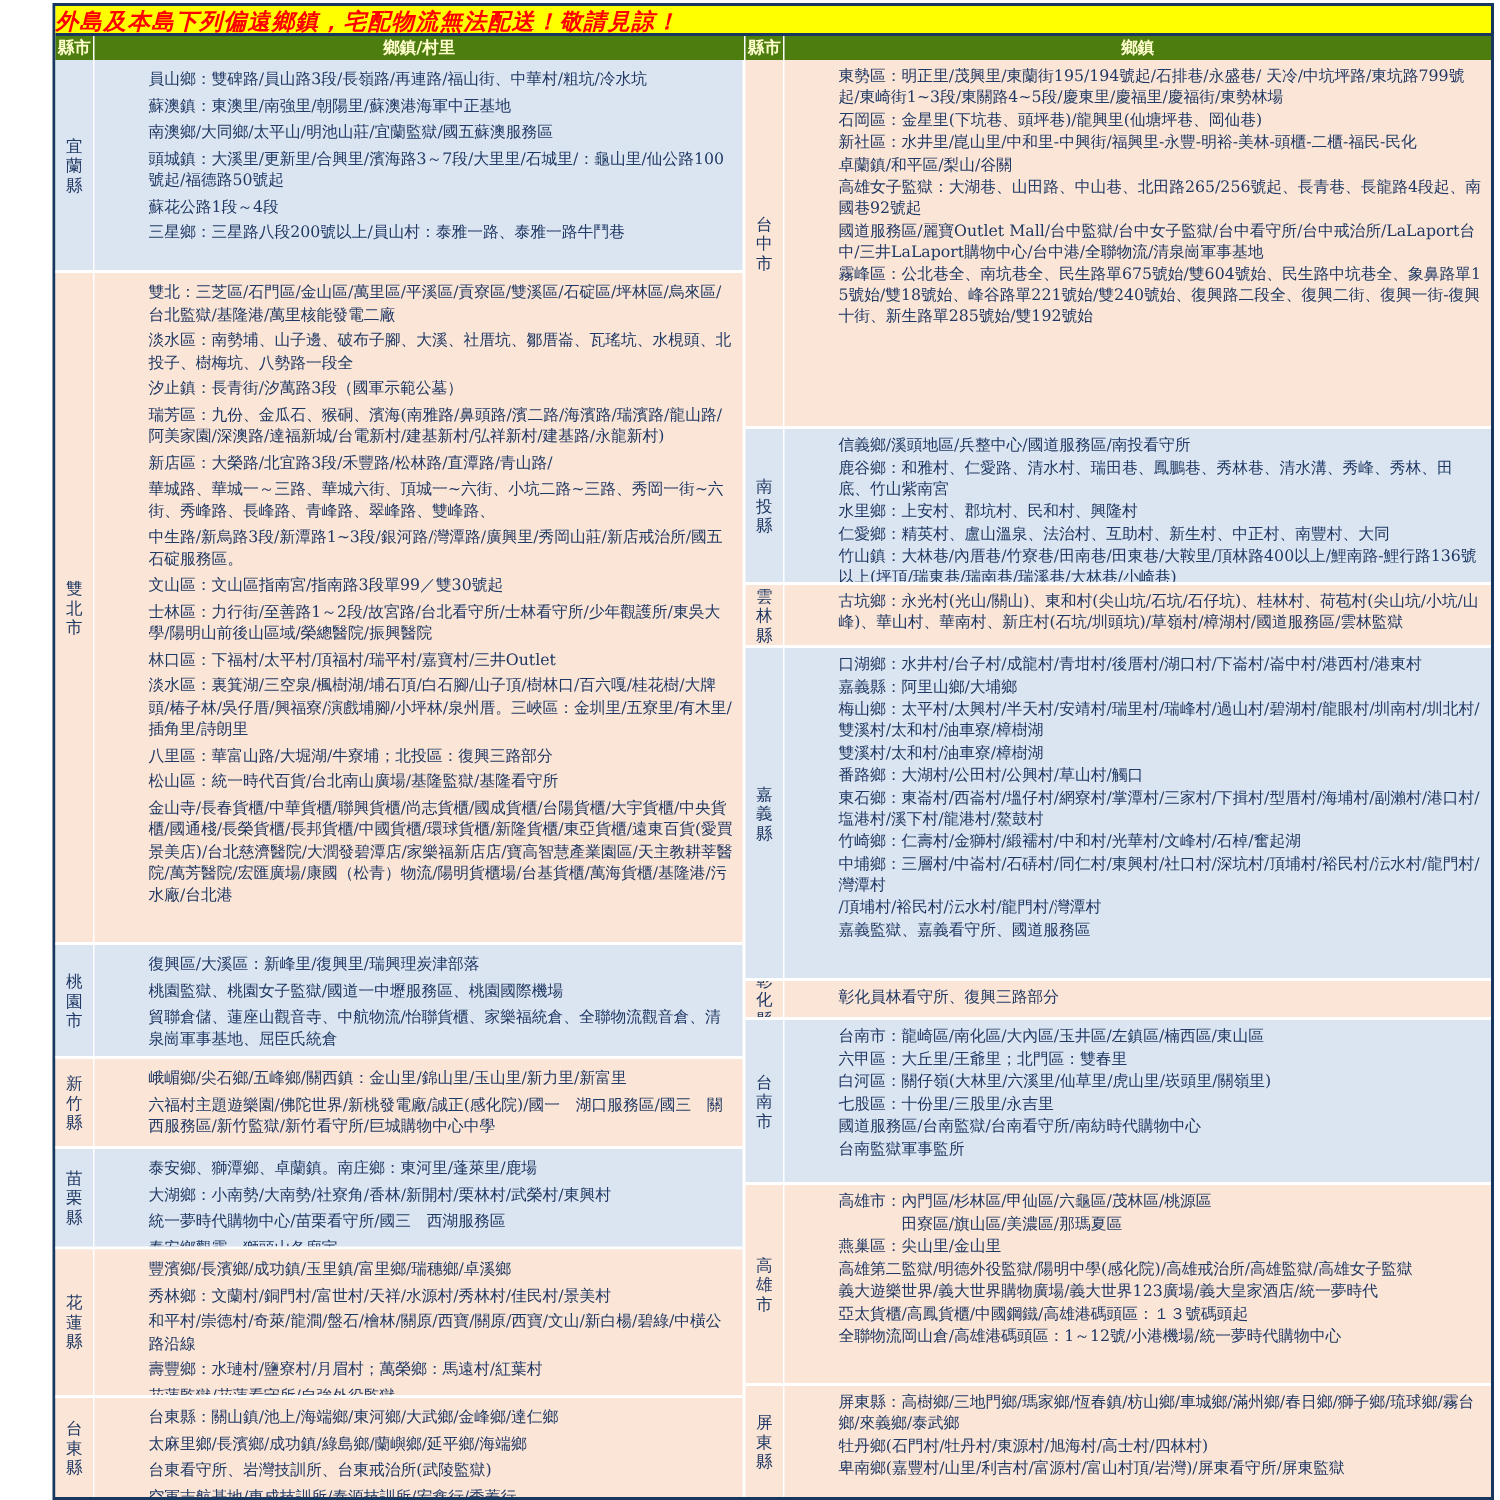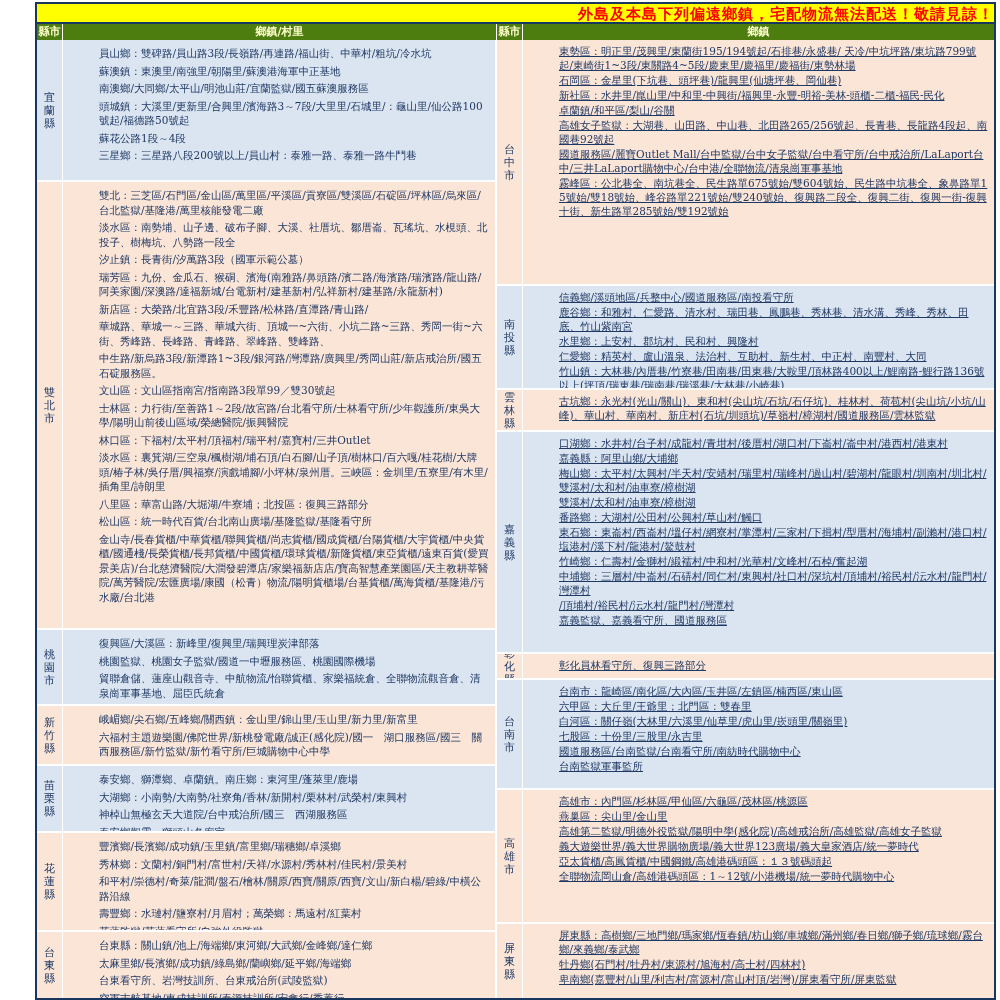--- a/index.html
+++ b/index.html
@@ -1,41 +1,41 @@
 <!DOCTYPE html>
 <html><head>
 <meta charset="utf-8">
 <style>
   * { margin:0; padding:0; box-sizing:border-box; }
   body { width:1000px; height:1000px; background:#ffffff; overflow:hidden;
          font-family:"DejaVu Serif","Liberation Serif",serif; color:#1f3864; }
   .page { width:1000px; height:1000px; background:#ffffff; }
   .table-wrap { margin:2px 2px 0 35px; width:961px; border:2px solid #17375e; background:#ffffff; }
-  .title-bar { background:#ffff00; color:#ff0000; font-weight:bold; text-align:right;
+  .title-bar { background:#ffff00; color:#ff0000; font-weight:bold; text-align:left;
                font-size:15px; height:20px; line-height:20px; border-bottom:2px solid #17375e;
-               letter-spacing:1px; }
+               letter-spacing:1px;font-style:italic; }
   .header-row { display:flex; background:#4d7c0f; color:#ffffcc; font-size:11px;
                 font-weight:bold; height:16px; line-height:15px; text-align:center; }
   .hc { border-right:1px solid #ffffff; }
   .hc-county-l { width:26px; }
   .hc-town-l   { width:434px; }
   .hc-county-r { width:26px; }
   .hc-town-r   { flex:1; border-right:none; }
   .body-cols { display:flex; }
   .col { display:flex; flex-direction:column; }
   .col-left  { width:460px; border-right:2px solid #ffffff; }
   .col-right { width:497px; }
   .section { display:flex; overflow:hidden; border-bottom:2px solid #ffffff; }
   .section:last-child { border-bottom:none; }
   .label { width:26px; min-width:26px; display:flex; flex-direction:column; align-items:center;
            justify-content:center; border-right:1px solid #ffffff; font-size:11px; line-height:13px; }
   .content { flex:1; padding:3px 6px 2px 8px; overflow:hidden;margin-left:28px; }
   .row { white-space:pre-wrap; word-break:break-all; font-size:10.5px; }
   .col-left  .row { line-height:14.5px; margin:3px 0; }
-  .col-right .row { line-height:14px;   margin:1px 0;text-decoration:underline; }
+  .col-right .row { line-height:14px;   margin:1px 0; }
   .bg-blue  { background:#dbe5f1; }
   .bg-peach { background:#fbe5d6; }
 </style>
 </head>
 <body>
 
 <div class="page">
   <div class="table-wrap">
     <div class="title-bar">外島及本島下列偏遠鄉鎮，宅配物流無法配送！敬請見諒！</div>
     <div class="header-row">
@@ -109,21 +109,21 @@
           </div>
           <div class="section bg-blue" style="height: 67px;">
             <div class="label">
               <span>苗</span>
               <span>栗</span>
               <span>縣</span>
             </div>
             <div class="content">
               <div class="row">泰安鄉、獅潭鄉、卓蘭鎮。南庄鄉：東河里/蓬萊里/鹿場</div>
               <div class="row">大湖鄉：小南勢/大南勢/社寮角/香林/新開村/栗林村/武榮村/東興村</div>
-              <div class="row">神棹山無極玄天大道院/台中戒治所/國三　西湖服務區</div>
+              <div class="row">統一夢時代購物中心/苗栗看守所/國三　西湖服務區</div>
               <div class="row">泰安鄉觀霧、獅頭山各廟宇</div>
             </div>
           </div>
           <div class="section bg-peach" style="height: 99px;">
             <div class="label">
               <span>花</span>
               <span>蓮</span>
               <span>縣</span>
             </div>
             <div class="content">
@@ -234,20 +234,21 @@
             </div>
           </div>
           <div class="section bg-peach" style="height: 134px;">
             <div class="label">
               <span>高</span>
               <span>雄</span>
               <span>市</span>
             </div>
             <div class="content">
               <div class="row">高雄市：內門區/杉林區/甲仙區/六龜區/茂林區/桃源區</div>
+              <div class="row">　　　　田寮區/旗山區/美濃區/那瑪夏區</div>
               <div class="row">燕巢區：尖山里/金山里</div>
               <div class="row">高雄第二監獄/明德外役監獄/陽明中學(感化院)/高雄戒治所/高雄監獄/高雄女子監獄</div>
               <div class="row">義大遊樂世界/義大世界購物廣場/義大世界123廣場/義大皇家酒店/統一夢時代</div>
               <div class="row">亞太貨櫃/高鳳貨櫃/中國鋼鐵/高雄港碼頭區：１３號碼頭起</div>
               <div class="row">全聯物流岡山倉/高雄港碼頭區：1～12號/小港機場/統一夢時代購物中心</div>
             </div>
           </div>
           <div class="section bg-peach" style="height: 74px;">
             <div class="label">
               <span>屏</span>

